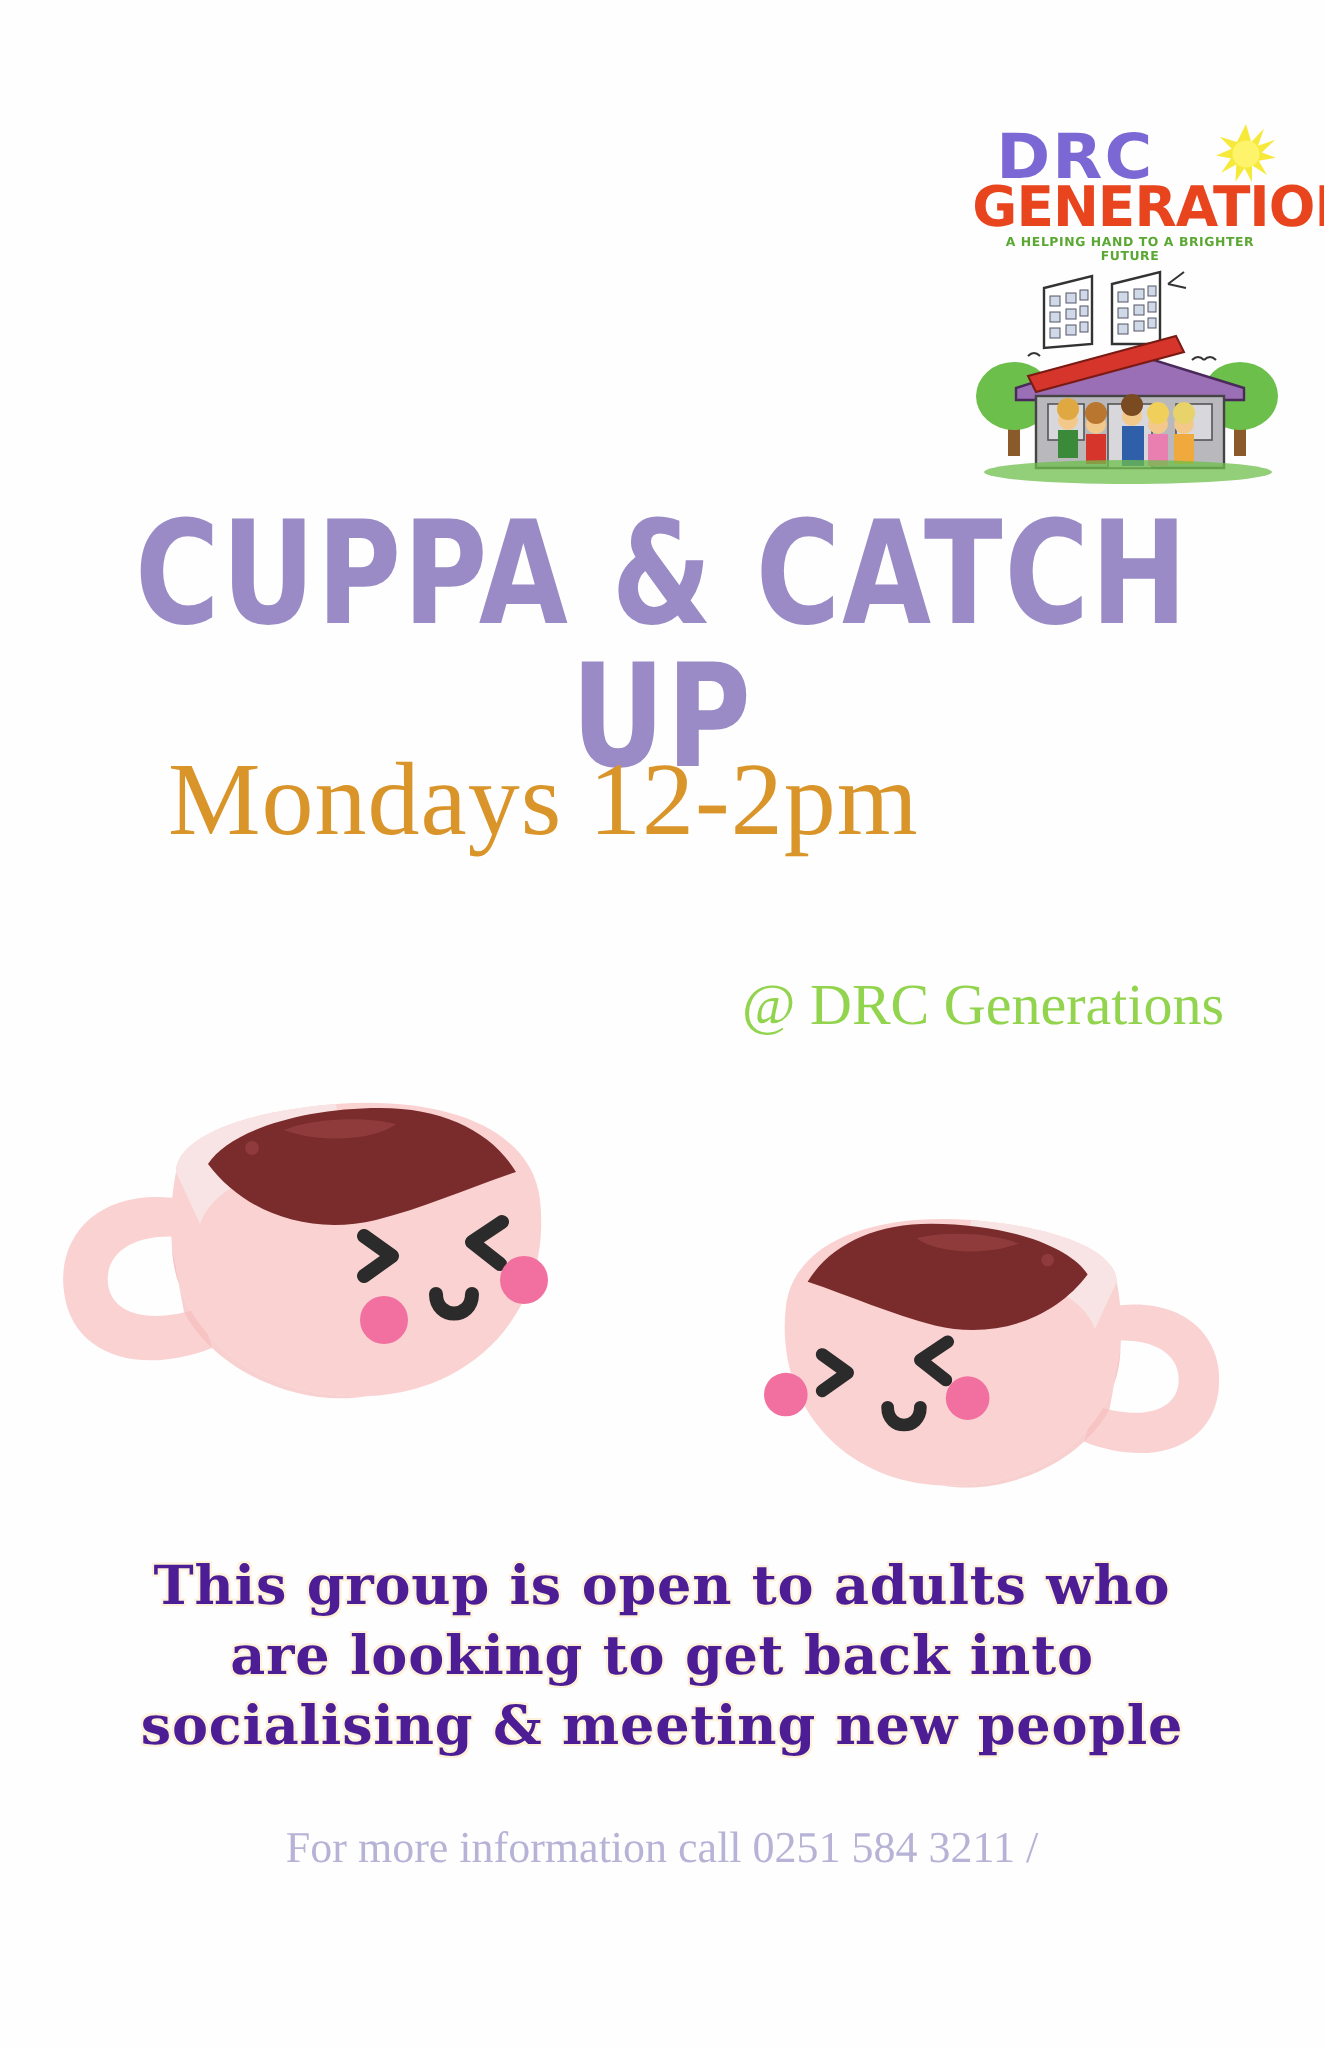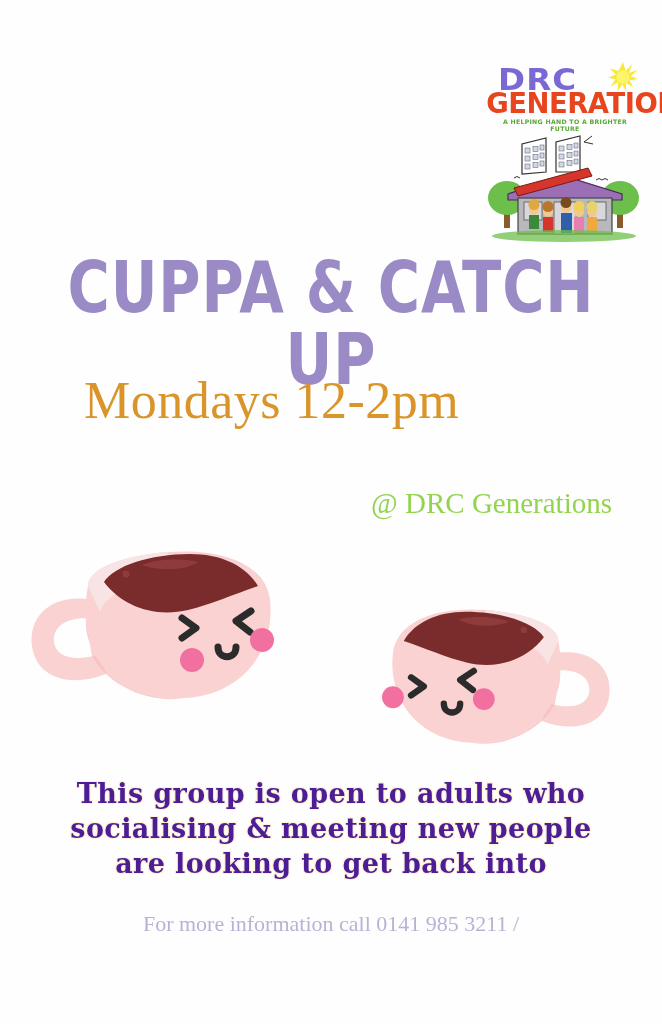--- a/index.html
+++ b/index.html
@@ -319,19 +319,19 @@
       <path d="M141,111 L126,121 L140,132"></path>
     </g>
     <path d="M108,147 C108,160 126,160 126,147" fill="none" stroke="#2b2b2b" stroke-width="7" stroke-linecap="round"></path>
     <circle cx="52" cy="140" r="12" fill="#f2709f"></circle>
     <circle cx="152" cy="142" r="12" fill="#f2709f"></circle>
   </svg>
 </div>
 
 <div class="description">
   <span class="line">This group is open to adults who</span>
+  <span class="line">are looking to get back into</span>
   <span class="line">socialising &amp; meeting new people</span>
-  <span class="line">are looking to get back into</span>
 </div>
 
 <div class="footer">
-  <span class="line">For more information call 0141 985 3211 /</span>
+  <span class="line">For more information call 0251 584 3211 /</span>
 </div>
 
 </body></html>

